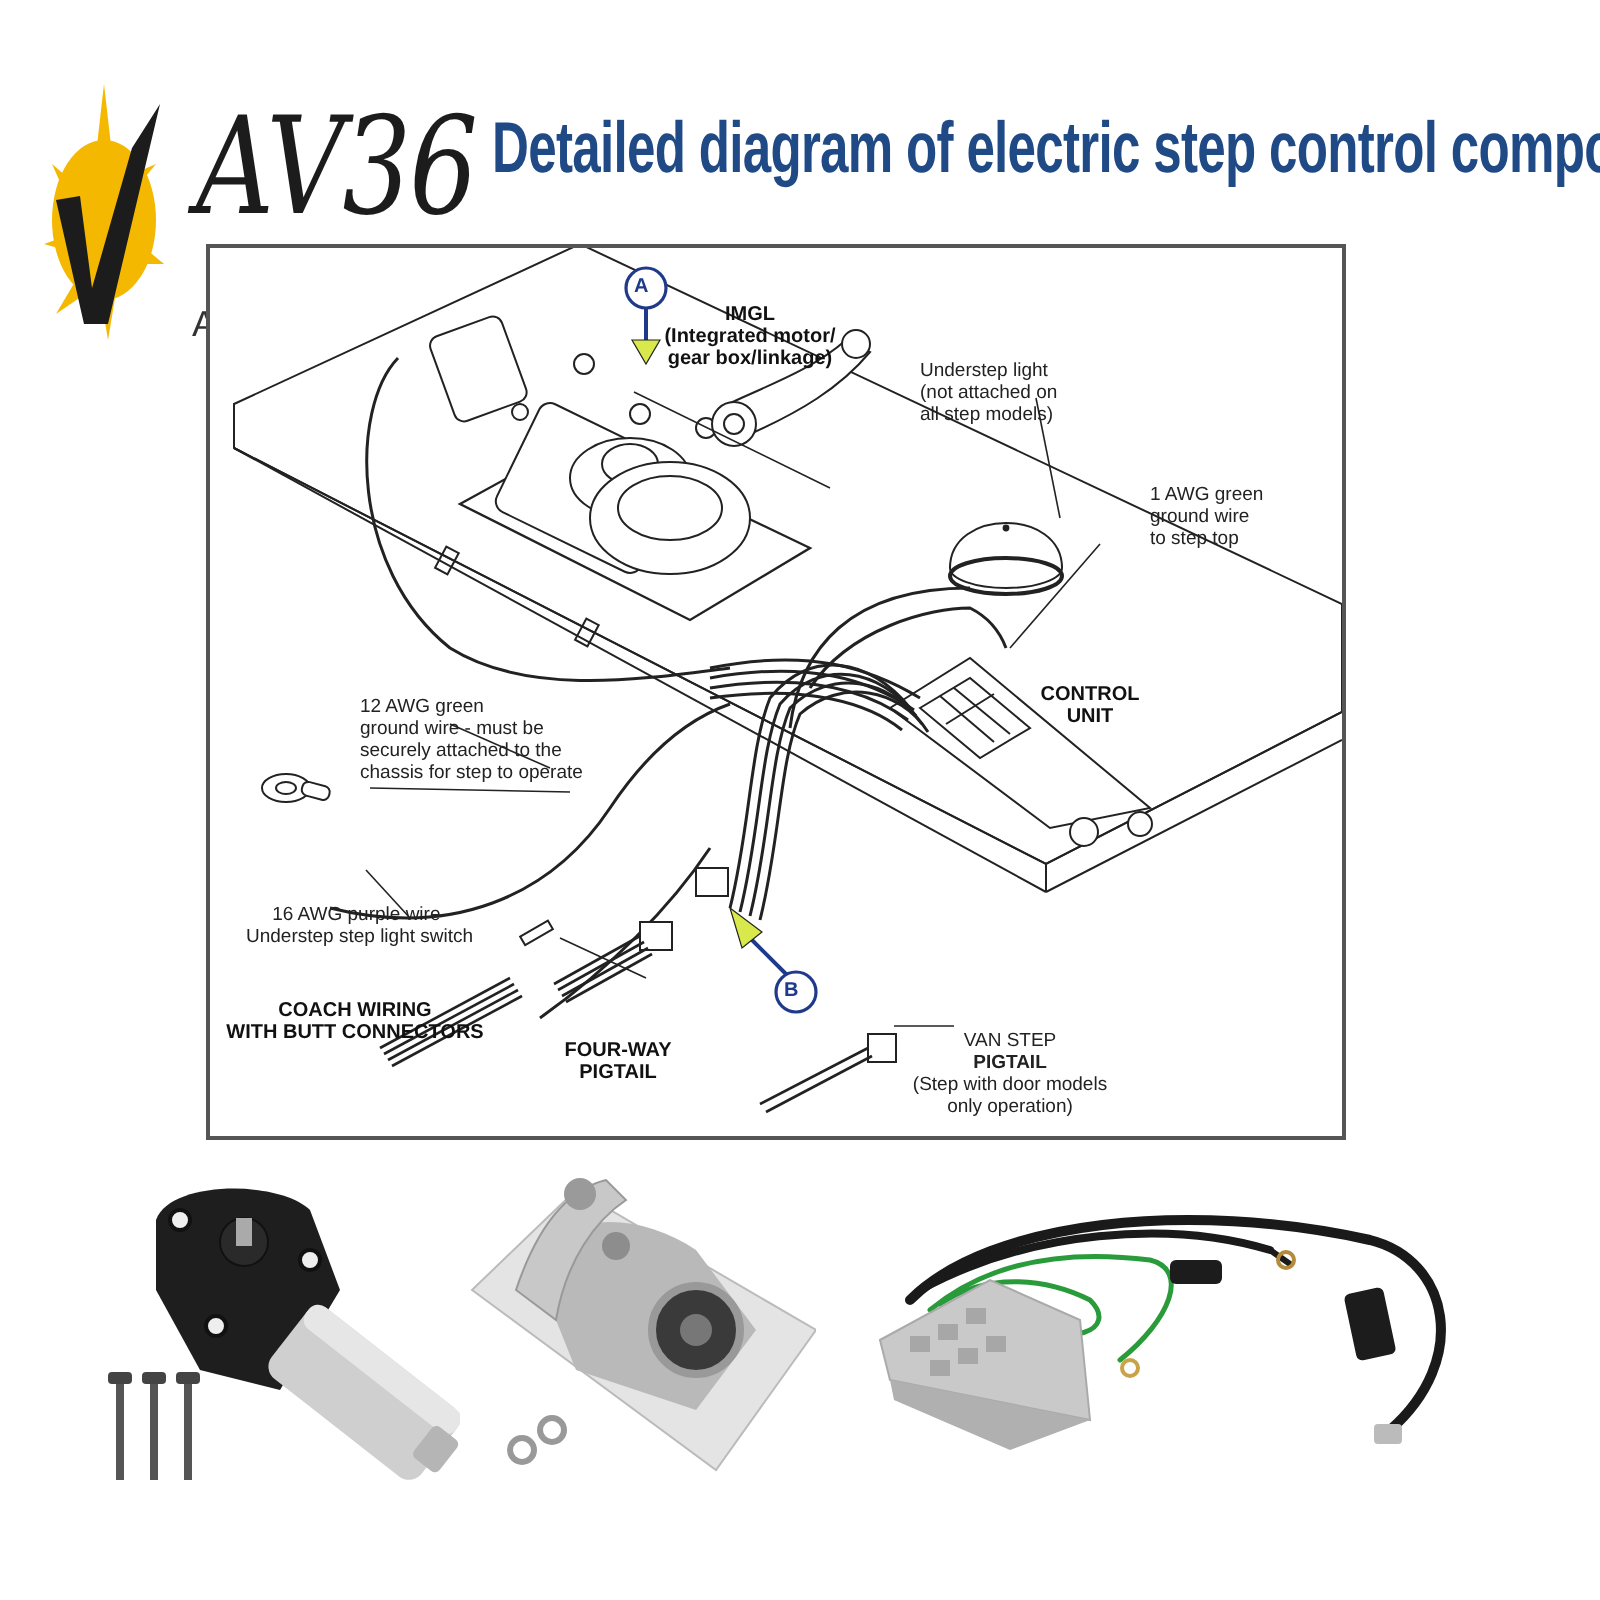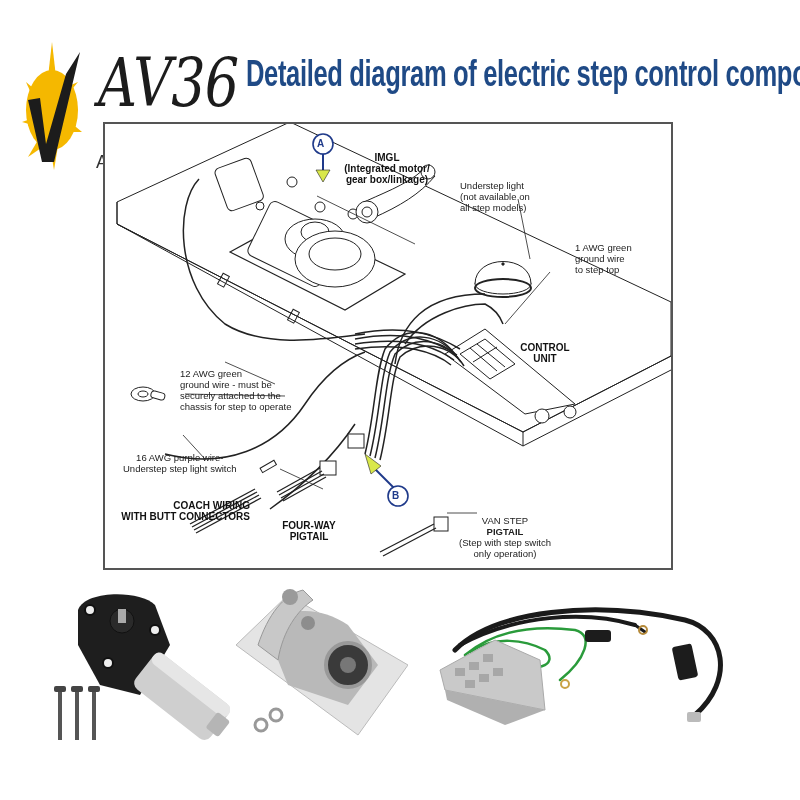--- a/index.html
+++ b/index.html
@@ -137,61 +137,61 @@
       <circle cx="218" cy="20" r="10" fill="#fff" stroke="#1f3a8a" stroke-width="1.6"></circle>
 
       <line x1="290" y1="365" x2="270" y2="345" stroke="#1f3a8a" stroke-width="2"></line>
       <polygon points="260,330 276,342 266,350" fill="#d9e84a" stroke="#222" stroke-width="0.6"></polygon>
       <circle cx="293" cy="372" r="10" fill="#fff" stroke="#1f3a8a" stroke-width="1.6"></circle>
     </g>
   </svg>
   <span class="lbl b" style="left:212px;top:14px;color:#1f3a8a;font-size:10px;">A</span>
   <span class="lbl b" style="left:287px;top:366px;color:#1f3a8a;font-size:10px;">B</span>
 
-  <div class="lbl b" style="left:232px;top:28px;width:100px;">
+  <div class="lbl b" style="left:220px;top:28px;width:100px;">
     <div>IMGL</div>
     <div>(Integrated motor/</div>
     <div>gear box/linkage)</div>
   </div>
   <div class="lbl" style="left:355px;top:56px;">
     <div>Understep light</div>
-    <div>(not available on</div>
+    <div>(not attached on</div>
     <div>all step models)</div>
   </div>
   <div class="lbl" style="left:470px;top:118px;">
     <div>1 AWG green</div>
     <div>ground wire</div>
     <div>to step top</div>
   </div>
   <div class="lbl b" style="left:410px;top:218px;width:60px;">
     <div>CONTROL</div>
     <div>UNIT</div>
   </div>
-  <div class="lbl" style="left:75px;top:244px;">
+  <div class="lbl" style="left:75px;top:224px;">
     <div>12 AWG green</div>
     <div>ground wire - must be</div>
     <div>securely attached to the</div>
     <div>chassis for step to operate</div>
   </div>
   <div class="lbl" style="left:18px;top:328px;text-align:center;">
     <div>16 AWG purple wire-</div>
     <div>Understep step light switch</div>
   </div>
-  <div class="lbl b" style="left:0px;top:376px;width:145px;text-align:right;">
+  <div class="lbl b" style="left:0px;top:376px;width:145px;">
     <div>COACH WIRING</div>
     <div>WITH BUTT CONNECTORS</div>
   </div>
   <div class="lbl b" style="left:169px;top:396px;width:70px;">
     <div>FOUR-WAY</div>
     <div>PIGTAIL</div>
   </div>
   <div class="lbl c" style="left:345px;top:391px;width:110px;">
     <div style="font-weight:normal;">VAN STEP</div>
     <div style="font-weight:bold;">PIGTAIL</div>
-    <div>(Step with step switch</div>
+    <div>(Step with door models</div>
     <div>only operation)</div>
   </div>
 </div>
 
 <svg class="photo" style="left:40px;top:585px;" width="190" height="180" viewBox="0 0 190 180">
   <g>
     <rect x="18" y="105" width="4" height="50" fill="#555"></rect>
       <rect x="14" y="101" width="12" height="6" rx="2" fill="#444"></rect>
     <rect x="35" y="105" width="4" height="50" fill="#555"></rect>
       <rect x="31" y="101" width="12" height="6" rx="2" fill="#444"></rect>

